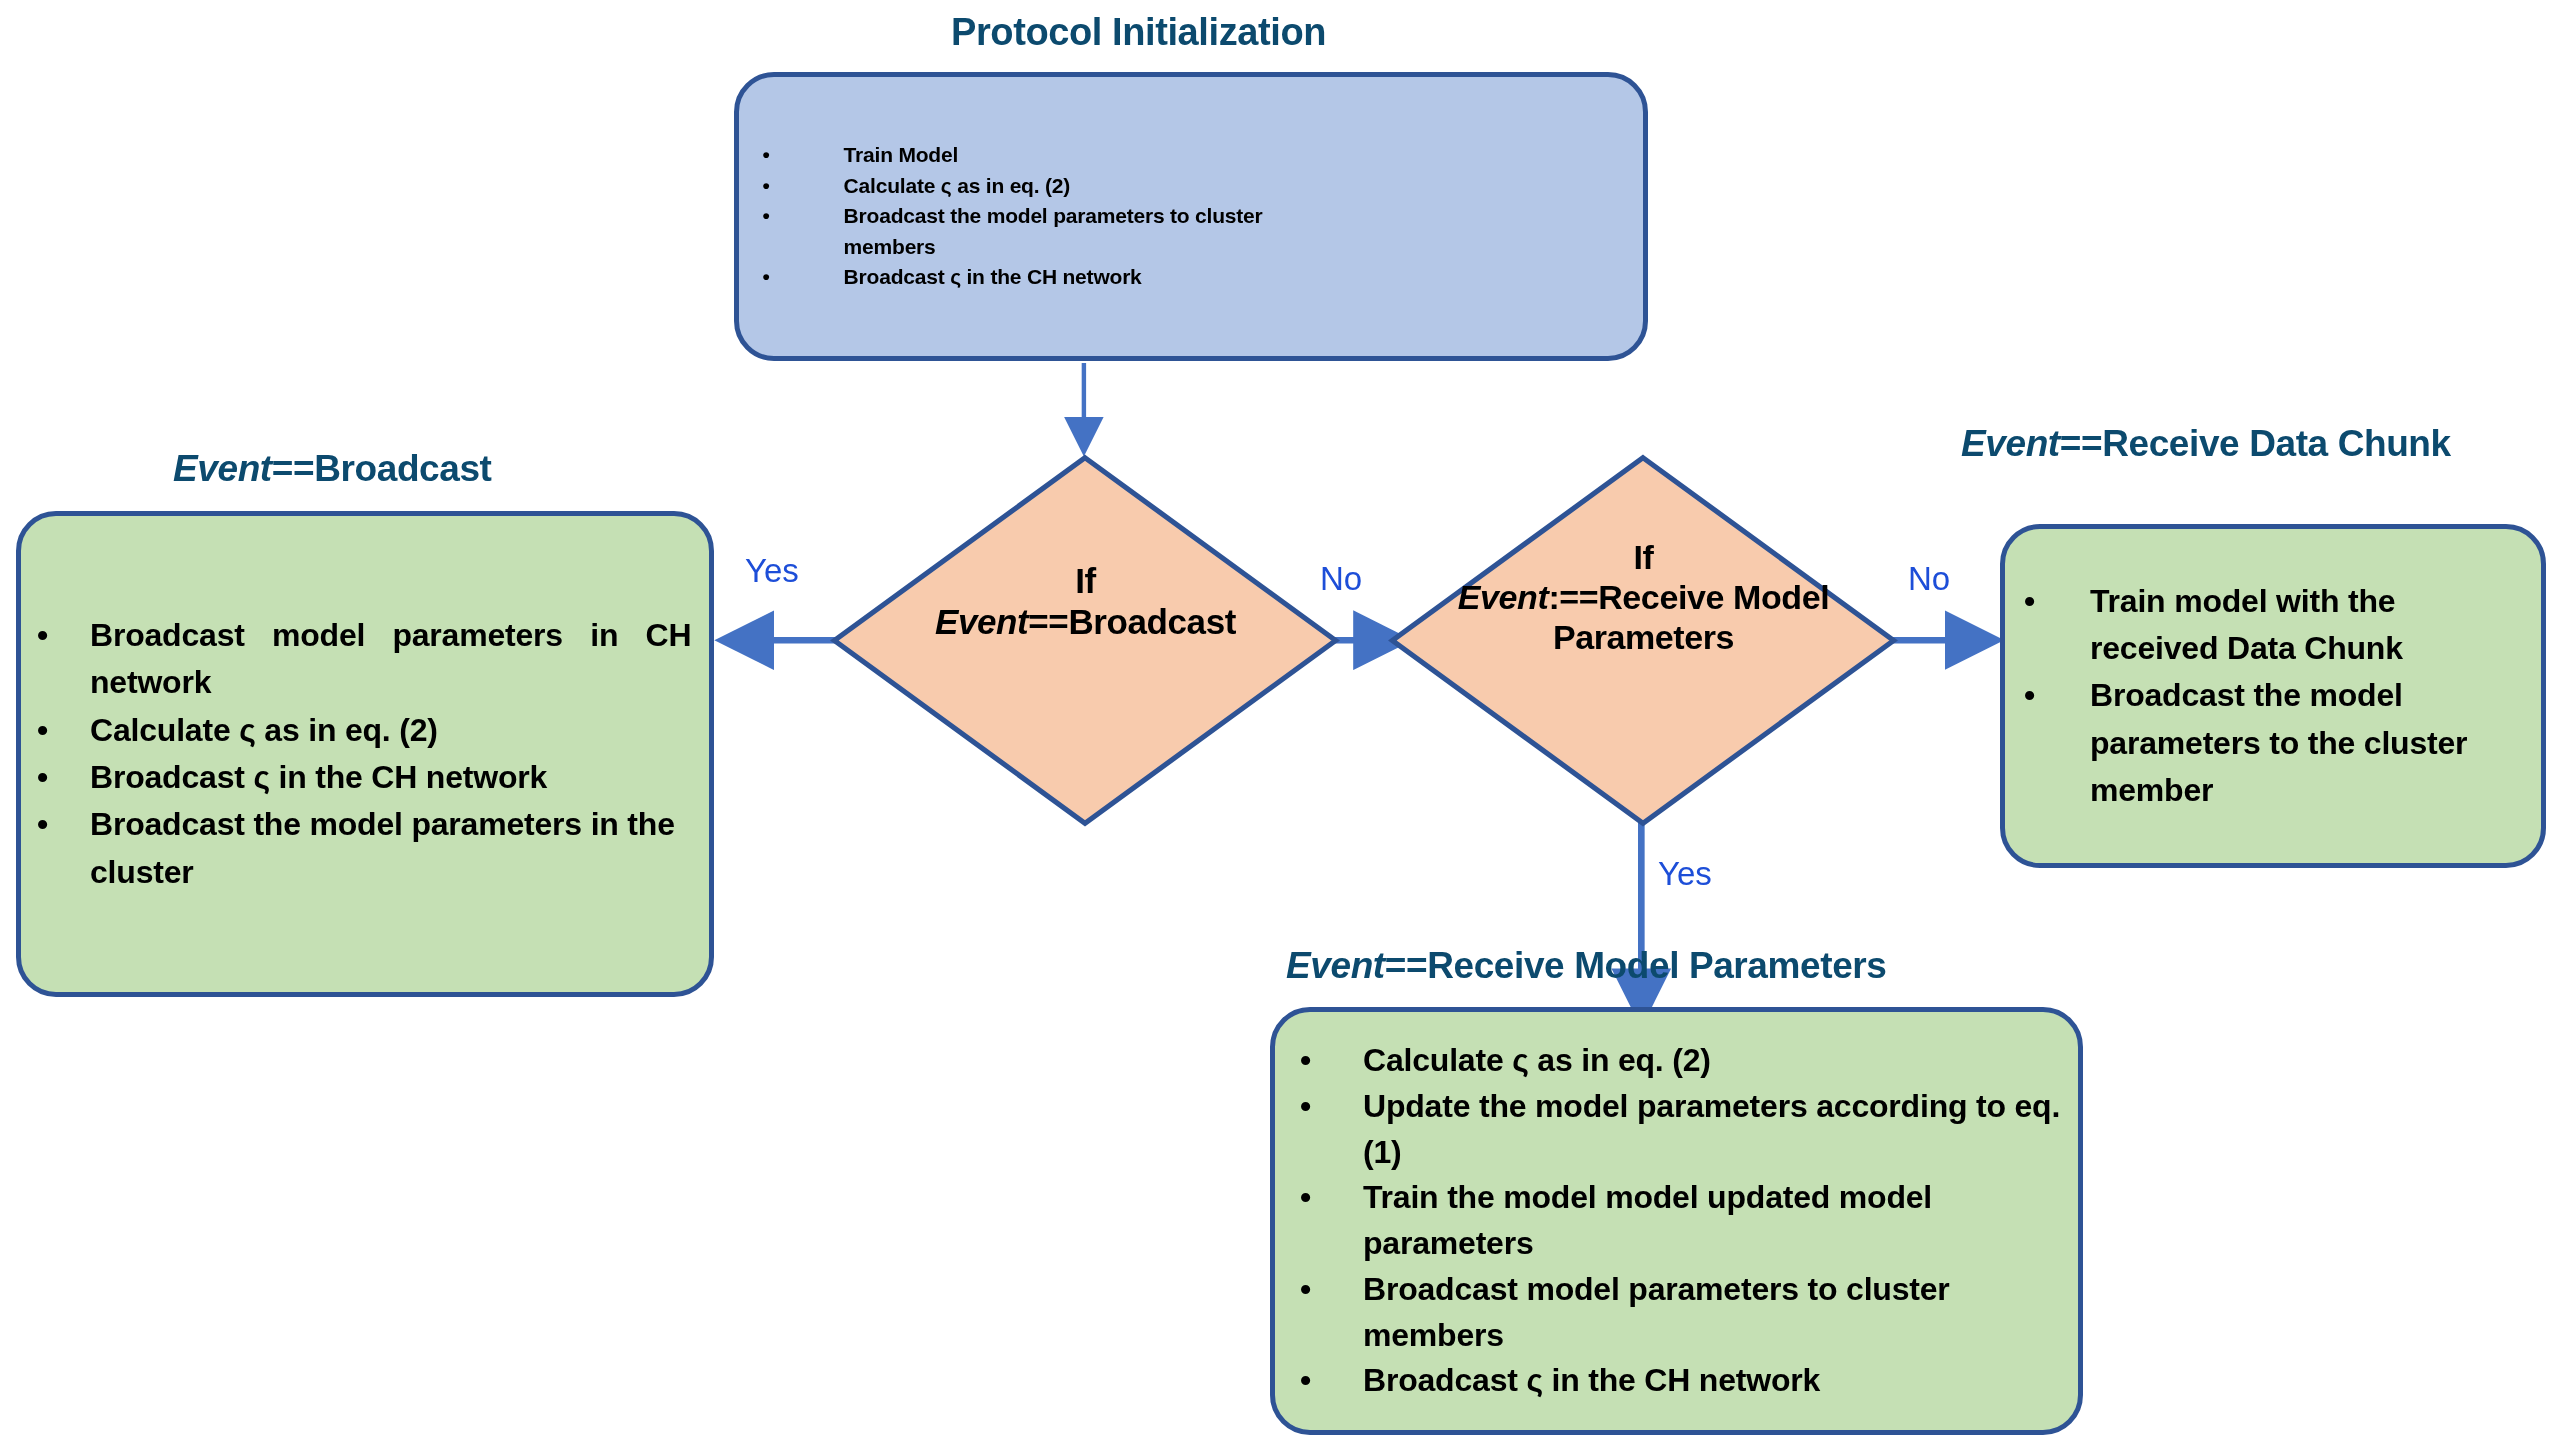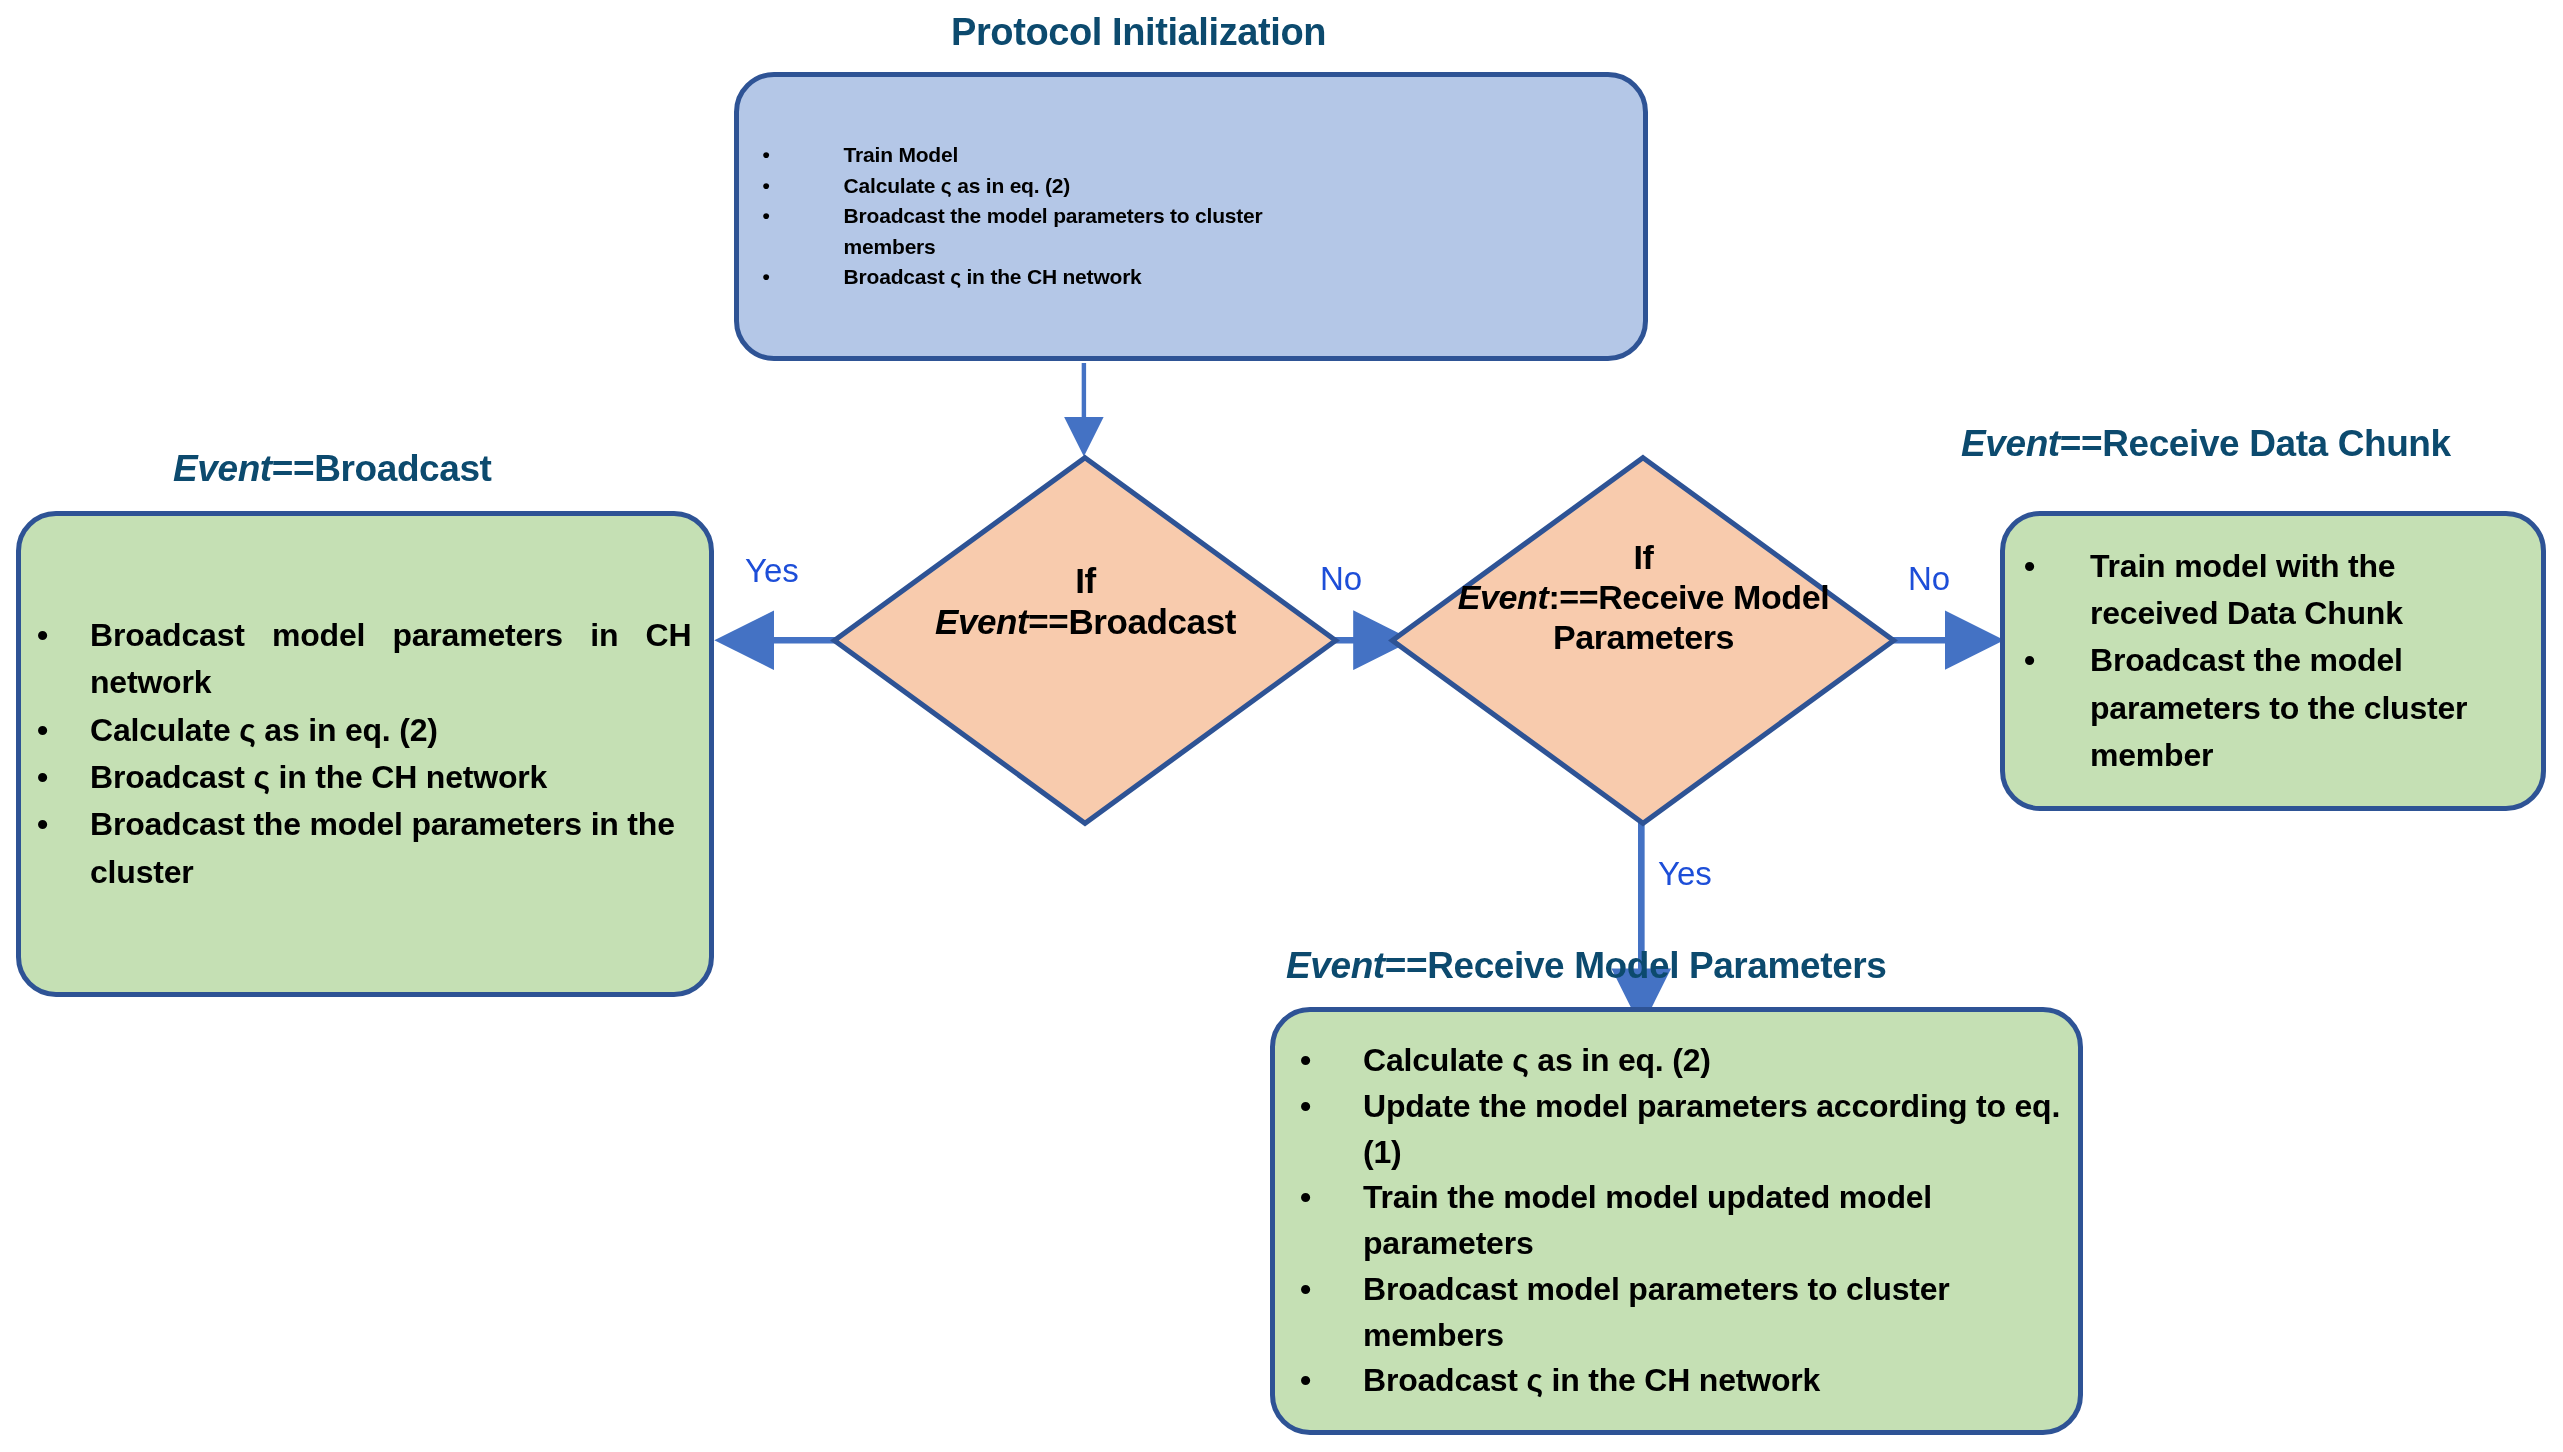--- a/index.html
+++ b/index.html
@@ -139,21 +139,21 @@
       <li data-name="list-item" style="padding-left:53px;">Calculate ς as in eq. (2)</li>
       <li data-name="list-item" style="padding-left:53px;">Broadcast ς in the CH network</li>
       <li data-name="list-item" style="padding-left:53px;">Broadcast the model parameters in the cluster</li>
     </ul>
   </div>
 
   <div class="caption" data-name="event-receive-data-chunk-caption" style="left:1961px;top:423px;font-size:37px;">
     <span class="ital" data-name="event-keyword-data-chunk">Event</span><span data-name="event-data-chunk-text">==Receive Data Chunk</span>
   </div>
 
-  <div class="node rbox green" data-name="receive-data-chunk-action-box" style="left:2000px;top:511px;width:546px;height:300px;">
+  <div class="node rbox green" data-name="receive-data-chunk-action-box" style="left:2000px;top:524px;width:546px;height:344px;">
     <ul class="bullets" data-name="data-chunk-bullet-list" style="padding:0 17.7px 0 19px;font-size:32px;line-height:1.48;">
       <li data-name="list-item" style="padding-left:66px;">Train model with the received Data Chunk</li>
       <li data-name="list-item" style="padding-left:66px;">Broadcast the model parameters to the cluster member</li>
     </ul>
   </div>
 
   <div class="caption" data-name="event-receive-model-parameters-caption" style="left:1286px;top:945px;font-size:37px;">
     <span class="ital" data-name="event-keyword-model-params">Event</span><span data-name="event-model-params-text">==Receive Model Parameters</span>
   </div>
 

